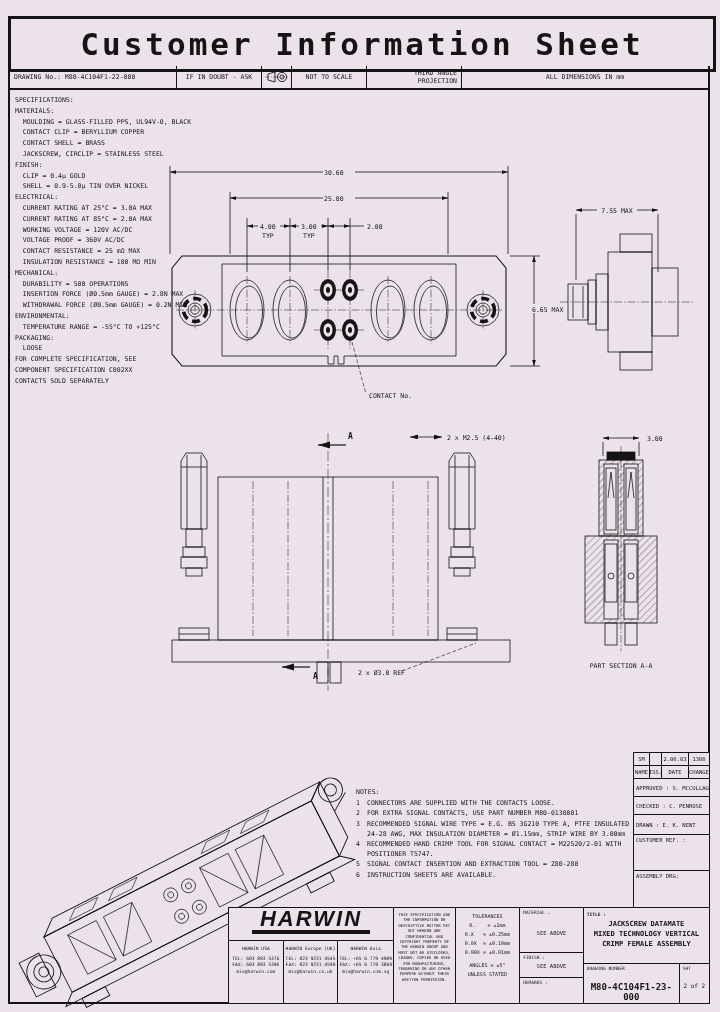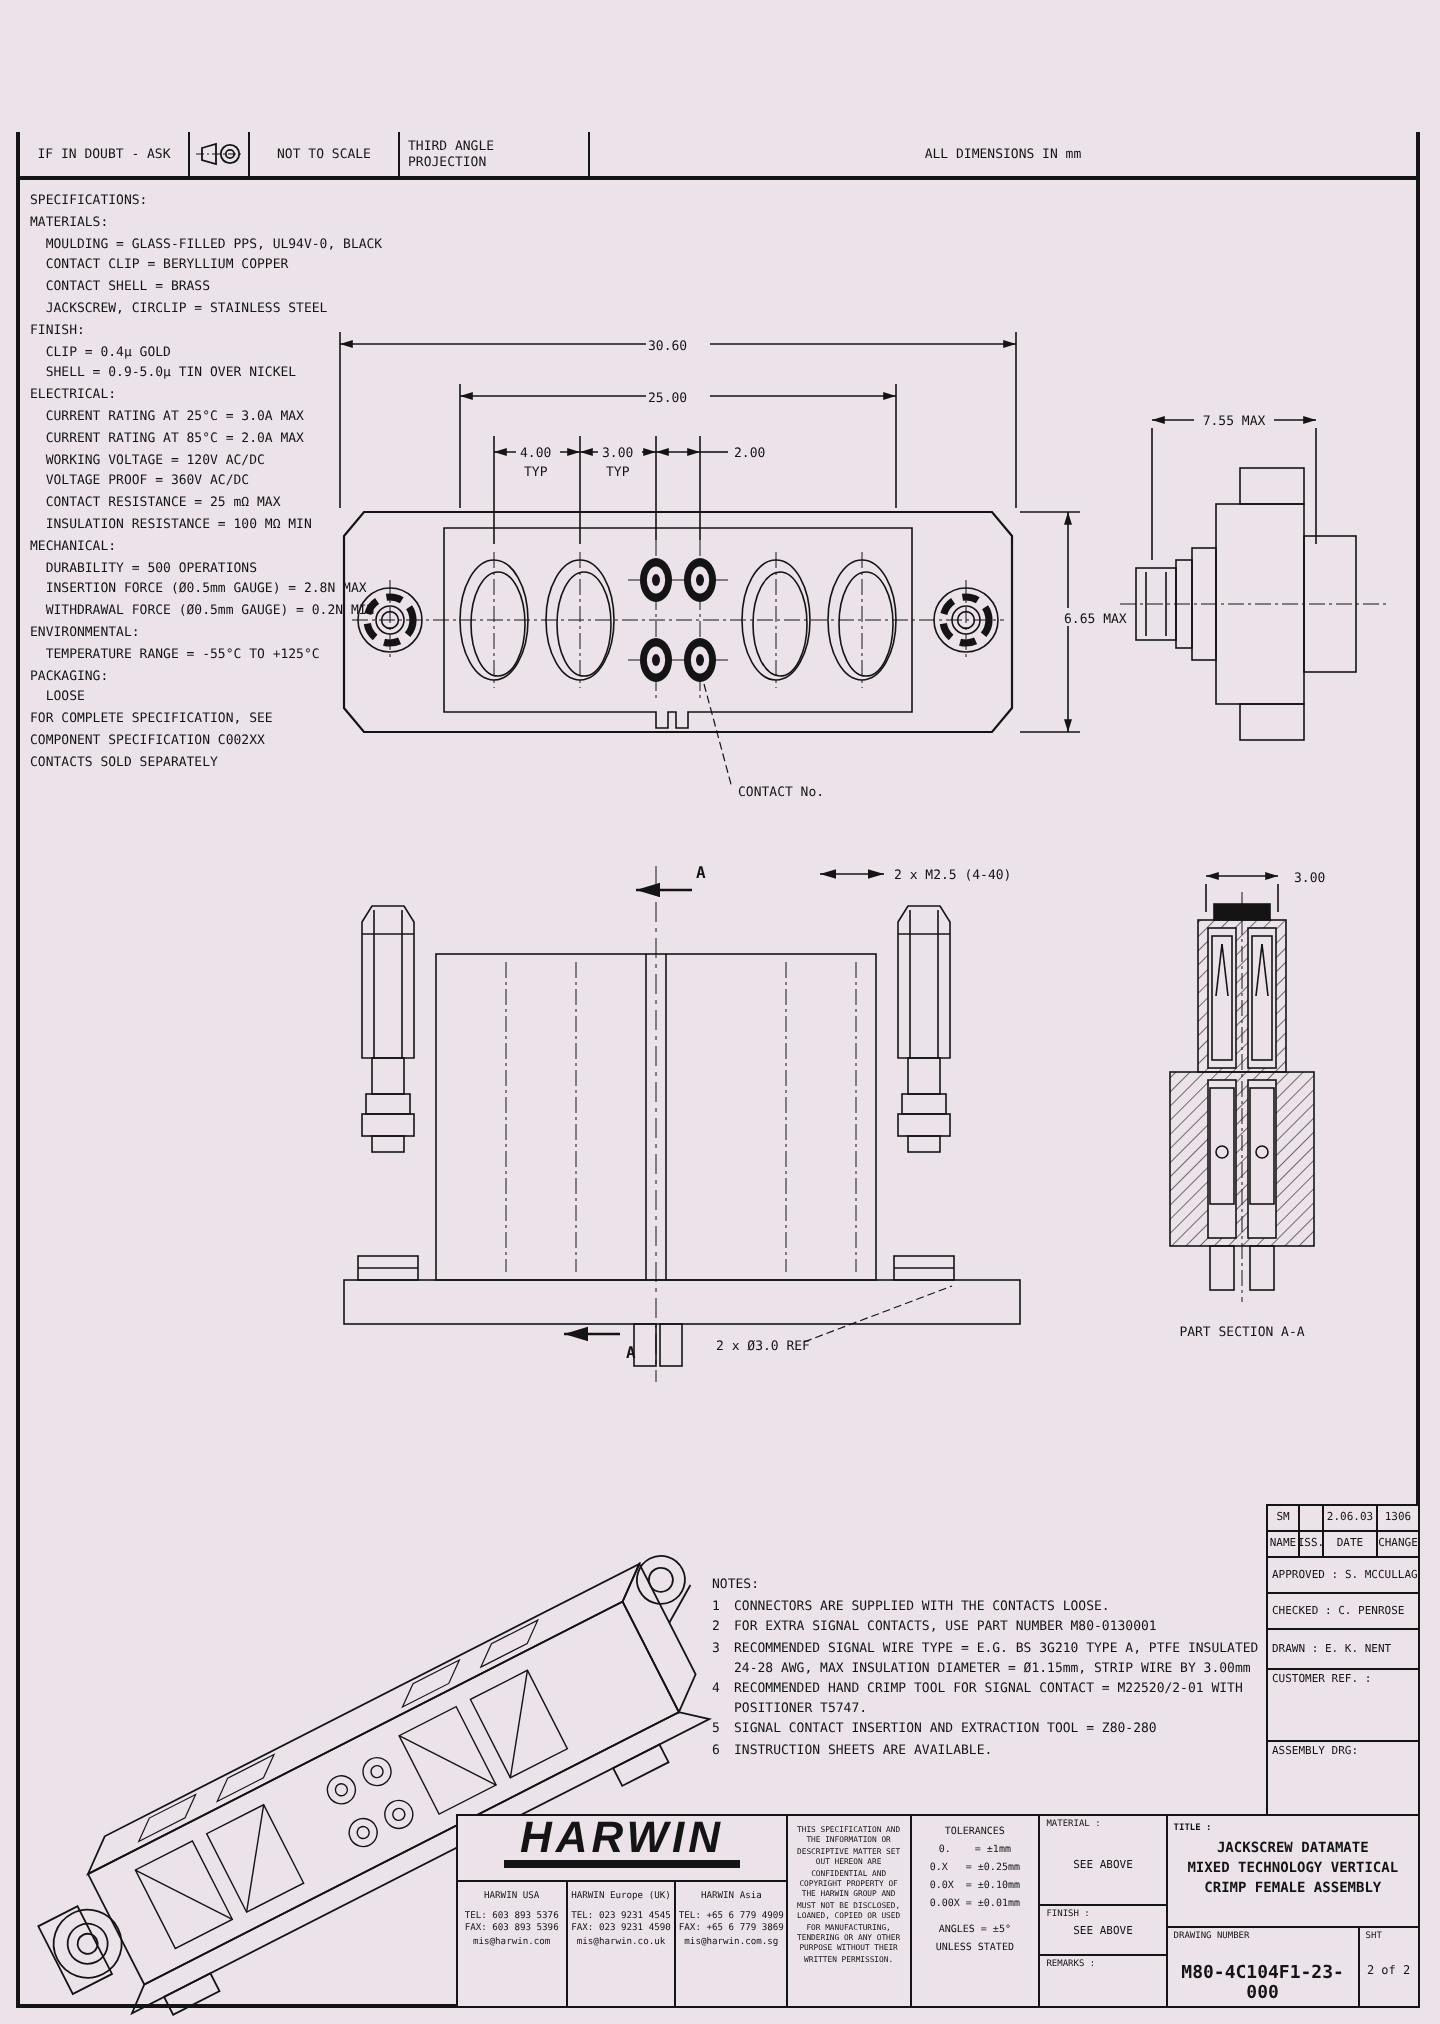--- a/index.html
+++ b/index.html
@@ -8,21 +8,21 @@
           font-family:"DejaVu Sans Mono", monospace; color:var(--ln); overflow:hidden; }
   .abs{ position:absolute; }
   .box{ border:1px solid var(--ln); box-sizing:border-box; }
   .banner{ left:8px; top:16px; width:702px; height:50px; border:3px solid var(--ln);
            display:flex; align-items:center; justify-content:center;
            font-family:"DejaVu Sans Mono", monospace; font-weight:bold; font-size:31px; letter-spacing:3px; }
   .hdr{ left:8px; top:66px; width:702px; height:24px; border:2px solid var(--ln); border-top:none;
         display:flex; box-sizing:border-box; font-size:6.5px; }
   .hdr > div{ border-right:1px solid var(--ln); display:flex; align-items:center; padding:0 4px; box-sizing:border-box; }
   .hdr > div:last-child{ border-right:none; }
-  .c{ justify-content:center; text-align:left; }
+  .c{ justify-content:center; text-align:right; }
   .drawarea{ left:8px; top:88px; width:702px; height:916px; border:2px solid var(--ln); border-top:none; box-sizing:border-box; }
   .specs{ left:15px; top:95px; width:210px; font-size:6.5px; line-height:10.8px; }
   .specs div{ white-space:pre; }
   .notes{ left:356px; top:787px; width:274px; font-size:6.5px; line-height:10.2px; }
   .notes .hd{ margin-bottom:1px; }
   .note-row{ display:flex; }
   .note-row .n{ width:11px; flex:none; }
   .note-row .t{ flex:1; }
   .rc{ left:633px; width:77px; background:var(--bg); font-size:5.5px; }
   .rc-row{ display:flex; height:100%; }
@@ -57,22 +57,28 @@
   .shtval{ font-size:6px; position:absolute; width:100%; top:18px; }
   svg{ overflow:visible; }
   svg text{ font-family:"DejaVu Sans Mono", monospace; font-size:6.5px; fill:var(--ln); stroke:none; }
   svg .big{ font-size:8px; font-weight:bold; }
 </style>
 </head>
 <body>
 
 <div class="sheet">
 
+  <div class="abs banner">
+    <span>Customer Information Sheet</span>
+  </div>
 
   <div class="abs hdr">
+    <div style="width:167px">
+      <span>DRAWING No.: M80-4C104F1-22-000</span>
+    </div>
     <div class="c" style="width:85px">
       <span>IF IN DOUBT - ASK</span>
     </div>
     <div class="c" style="width:30px">
       <svg width="24" height="16">
         <g stroke="#141414" fill="none" stroke-width="0.9">
           <path d="M3,5 L10,3 L10,13 L3,11 Z"></path>
           <circle cx="17" cy="8" r="4.6"></circle>
           <circle cx="17" cy="8" r="2.1"></circle>
           <line x1="0" y1="8" x2="24" y2="8" stroke-dasharray="4 1.5 1 1.5" stroke-width="0.5"></line>

